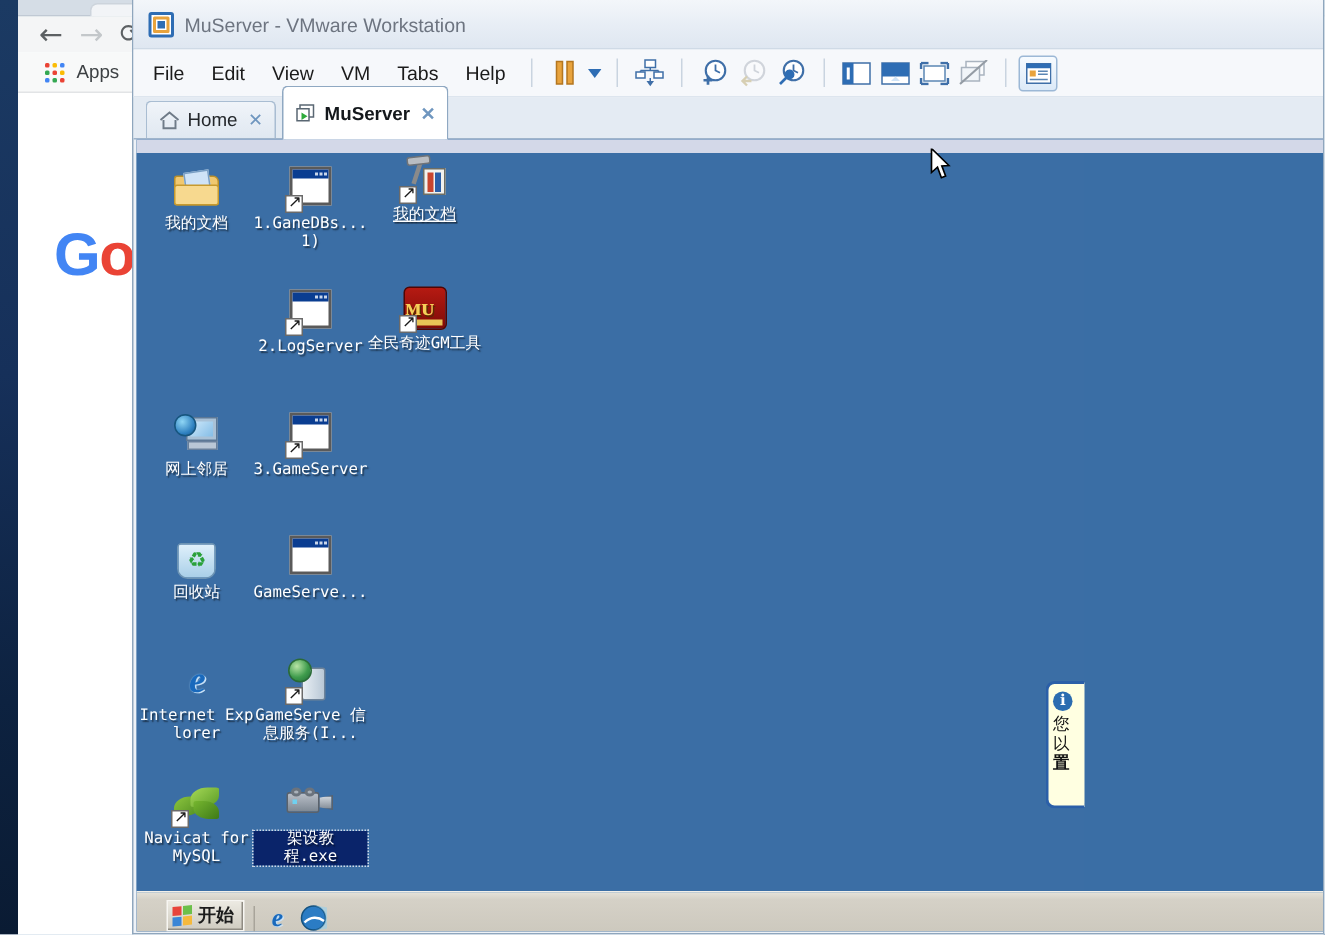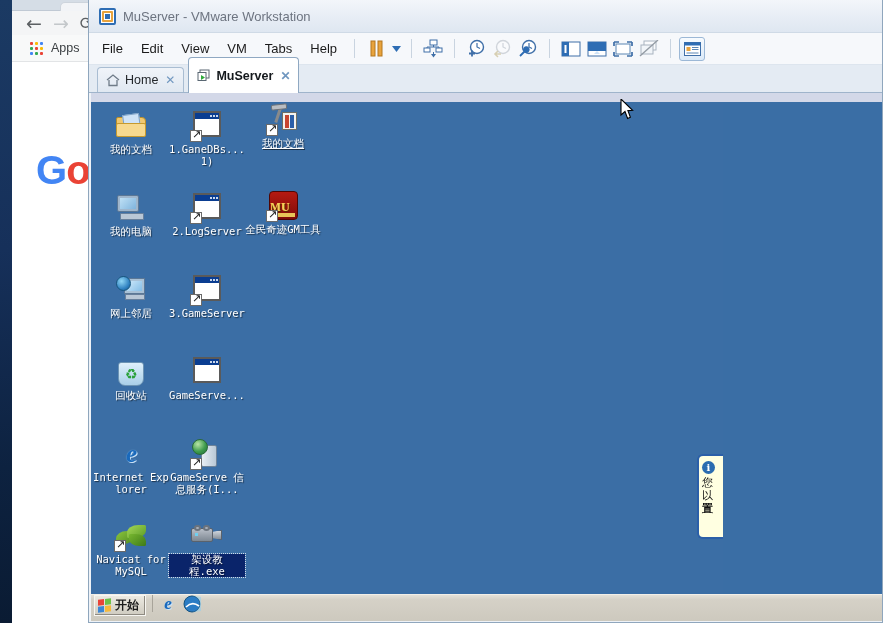--- a/index.html
+++ b/index.html
@@ -187,21 +187,21 @@
       clip-path: polygon(0 20%,100% 0,100% 100%,0 80%); }
   .cam .r1 { position:absolute; left:3px; top:0px; width:7px; height:6px; border-radius:50%;
       border:2px solid #6b737d; background:#aab2bb; }
   .cam .r2 { position:absolute; left:12px; top:0px; width:7px; height:6px; border-radius:50%;
       border:2px solid #6b737d; background:#aab2bb; }
   .cam .dot { position:absolute; left:4px; top:8px; width:3px; height:3px; background:#6fd0f0; }
 
   
   .taskbar { position:absolute; left:0; bottom:0; width:791px; height:27px;
       background:linear-gradient(180deg,#e4e1d8 0%, #d5d1c7 18%, #cdc9be 100%);
-      border-top:1px solid #f2efe8; display:flex; align-items:flex-start; padding-left:3px; gap:6px; }
+      border-top:1px solid #f2efe8; display:flex; align-items:flex-end; padding-left:20px; gap:6px; }
   .start-btn { height:21px; display:flex; align-items:center; gap:3px; padding:0 6px 0 3px;
       background:linear-gradient(180deg,#eceae2,#cfcbc0); border:1px solid #f7f6f2;
       box-shadow: inset -1px -1px 0 #8f8b82; }
   .start-flag { width:14px; height:13px; display:grid; grid-template-columns:6px 6px;
       grid-template-rows:6px 6px; gap:1px; transform:skewY(-6deg); }
   .start-flag i { display:block; }
   .start-txt { font-size:12px; font-weight:bold; color:#1c1c1c; font-family:"DejaVu Sans", sans-serif; }
   .ql-sep { width:1px; height:17px; background:#a8a49a; }
 
   
@@ -432,30 +432,20 @@
                 <span class="db">
                   <i></i>
                   <i class="b"></i>
                 </span>
               </span>
             <span class="sc-arrow"></span>
           </div>
           <div class="icon-label link">我的文档</div>
         </div>
 
-        <div class="icon-cell" style="left:2px; top:90px;">
-          <div class="icon-art">
-            <span class="pc">
-                <span class="mon"></span>
-                <span class="scr"></span>
-                <span class="base"></span>
-              </span>
-          </div>
-          <div class="icon-label">我的电脑</div>
-        </div>
 
         <div class="icon-cell" style="left:78px; top:90px;">
           <div class="icon-art">
             <span class="w-ico">
                 <span class="bar">
                   <i></i>
                   <i></i>
                   <i></i>
                 </span>
               </span>

